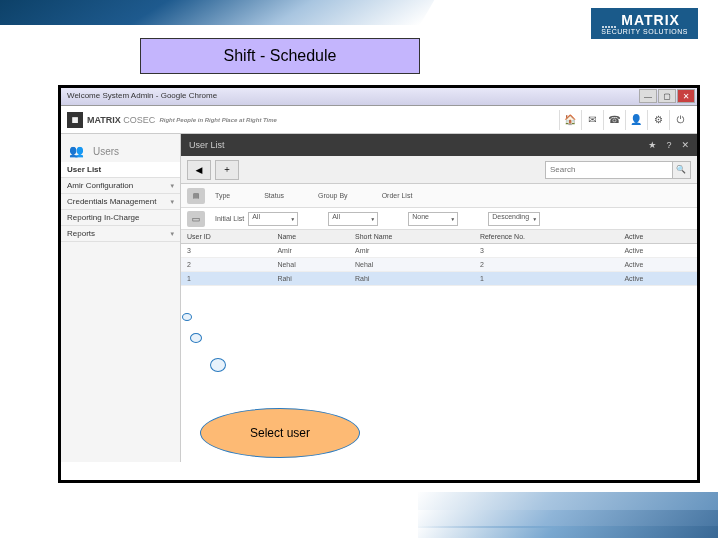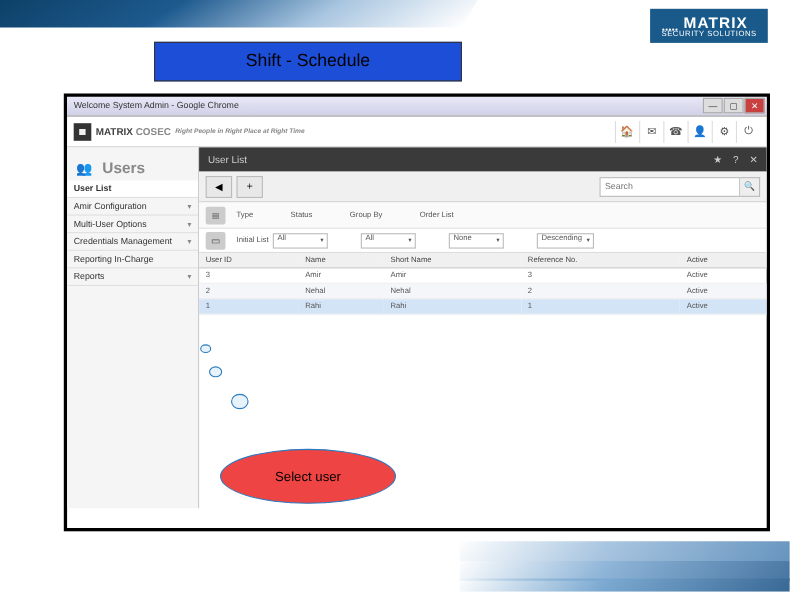--- a/index.html
+++ b/index.html
@@ -10,21 +10,21 @@
   .stripe-bg { position: absolute; top: -10px; left: -20px; width: 450px; height: 35px; background: linear-gradient(135deg, #0a3d62 0%, #1e5a8e 40%, #a8c5e0 70%, #fff 100%); transform: skewX(-30deg); }
   
   
   .logo-box { position: absolute; top: 8px; right: 20px; background: #1a5a8a; color: #fff; padding: 4px 10px; font-size: 10px; }
   .logo-box .brand { font-weight: bold; font-size: 14px; letter-spacing: 1px; }
   .logo-box .tagline { font-size: 7px; letter-spacing: 0.5px; }
   .logo-dots { display: inline-block; width: 16px; height: 12px; margin-right: 4px; vertical-align: middle; }
   .logo-dots span { display: inline-block; width: 2px; height: 2px; background: #fff; border-radius: 50%; margin: 0.5px; }
   
   
-  .title-box { position: absolute; top: 38px; left: 140px; width: 280px; height: 36px; border: 1px solid #333; display: flex; align-items: center; justify-content: center; font-size: 16px; background: #1d4ed8; }
+  .title-box { position: absolute; top: 38px; left: 140px; width: 280px; height: 36px; border: 1px solid #333; display: flex; align-items: center; justify-content: center; font-size: 16px; background: #c4b5fd; }
   
   
   .screenshot-frame { position: absolute; top: 85px; left: 18px; right: 18px; bottom: 55px; border: 3px solid #000; background: #fff; overflow: hidden; margin-left: 40px; }
   
   
   .browser-title { height: 18px; background: linear-gradient(#e8e8f8, #d0d0e8); border-bottom: 1px solid #999; font-size: 8px; color: #333; padding: 3px 6px; position: relative; }
   .browser-controls { position: absolute; right: 2px; top: 1px; display: flex; }
   .browser-controls span { width: 18px; height: 14px; display: inline-flex; align-items: center; justify-content: center; font-size: 8px; background: #ddd; margin-left: 1px; border: 1px solid #aaa; }
   .browser-controls .close { background: #c84040; color: #fff; }
   .browser-addr { height: 18px; background: #f0f0f0; border-bottom: 1px solid #ccc; font-size: 8px; padding: 3px 6px; color: #555; }
@@ -36,21 +36,21 @@
   .app-logo-icon { width: 16px; height: 16px; background: #333; margin-right: 4px; display: inline-flex; align-items: center; justify-content: center; color: #fff; font-size: 7px; }
   .app-tagline { font-size: 6px; color: #888; margin-left: 4px; font-style: italic; }
   .app-header-icons { margin-left: auto; display: flex; }
   .app-header-icons span { width: 22px; height: 20px; border-left: 1px solid #ddd; display: inline-flex; align-items: center; justify-content: center; font-size: 10px; color: #555; }
   
   
   .app-body { display: flex; height: calc(100% - 64px); }
   
   
   .sidebar { width: 120px; background: #f5f5f5; border-right: 1px solid #ccc; padding: 6px 0; }
-  .sidebar-header { display: flex; padding: 4px 8px; color: #888; font-size: 14px; font-weight: bold; }
+  .sidebar-header { display: flex; align-items: center; padding: 4px 8px; color: #888; font-size: 10px; }
   .sidebar-header-icon { width: 18px; height: 14px; margin-right: 6px; position: relative; }
   .sidebar-header-icon::before { content: "👥"; font-size: 12px; color: #aaa; }
   .sidebar-item { font-size: 8px; color: #333; padding: 3px 6px; border-bottom: 1px solid #e0e0e0; display: flex; justify-content: space-between; align-items: center; cursor: pointer; }
   .sidebar-item.active { background: #fff; font-weight: bold; }
   .sidebar-item .arrow { font-size: 7px; color: #888; }
   
   
   .main-panel { flex: 1; display: flex; flex-direction: column; }
   .panel-header { height: 22px; background: #3a3a3a; color: #ccc; font-size: 9px; display: flex; align-items: center; padding: 0 8px; justify-content: space-between; }
   .panel-header-right { display: flex; align-items: center; gap: 10px; }
@@ -75,21 +75,21 @@
   
   
   .data-table { width: 100%; border-collapse: collapse; font-size: 7px; }
   .data-table th { text-align: left; padding: 3px 6px; background: #f0f0f0; border-bottom: 1px solid #ccc; color: #444; font-weight: normal; }
   .data-table td { padding: 3px 6px; border-bottom: 1px solid #eee; color: #555; }
   .data-table tr:nth-child(even) td { background: #f4f6fa; }
   .data-table tr.highlighted td { background: #d4e4f7; }
   
   
   .cloud { position: absolute; bottom: 80px; left: 200px; width: 180px; height: 70px; }
-  .cloud-body { width: 160px; height: 50px; border: 1.5px solid #2a7abf; border-radius: 50%; background: #ef4444; display: flex; align-items: center; justify-content: center; font-size: 12px; position: absolute; bottom: 0; }
+  .cloud-body { width: 160px; height: 50px; border: 1.5px solid #2a7abf; border-radius: 50%; background: #fdba74; display: flex; align-items: center; justify-content: center; font-size: 12px; position: absolute; bottom: 0; }
   .cloud-bubble1 { position: absolute; width: 16px; height: 14px; border: 1.5px solid #2a7abf; border-radius: 50%; background: #e8f2fb; top: -30px; left: 10px; }
   .cloud-bubble2 { position: absolute; width: 12px; height: 10px; border: 1.5px solid #2a7abf; border-radius: 50%; background: #e8f2fb; top: -55px; left: -10px; }
   .cloud-bubble3 { position: absolute; width: 10px; height: 8px; border: 1.5px solid #2a7abf; border-radius: 50%; background: #e8f2fb; top: -75px; left: -18px; }
   
   
   .footer-stripe { position: absolute; bottom: 0; right: 0; width: 300px; height: 60px; overflow: hidden; }
   .footer-stripe div { position: absolute; right: -40px; width: 350px; height: 18px; transform: skewX(-40deg); }
   .fs1 { bottom: 28px; background: linear-gradient(90deg, rgba(200,220,240,0) 0%, #a8c5e0 40%, #5a8bb8 100%); }
   .fs2 { bottom: 10px; background: linear-gradient(90deg, rgba(200,220,240,0) 0%, #8fb5d8 40%, #3a6a98 100%); }
   .fs3 { bottom: -6px; background: linear-gradient(90deg, rgba(200,220,240,0) 0%, #7aa8d0 40%, #2a5a88 100%); }
@@ -118,21 +118,21 @@
       <span>—</span>
       <span>▢</span>
       <span class="close">✕</span>
     </div>
   </div>
 
   <div class="app-header">
     <div class="app-logo">
       <span class="app-logo-icon">▦</span>
       <span>MATRIX</span>&nbsp;
-      <span style="font-weight:bold;color:#888">COSEC</span>
+      <span style="font-weight:normal;color:#888">COSEC</span>
       <span class="app-tagline">Right People in Right Place at Right Time</span>
     </div>
     <div class="app-header-icons">
       <span>🏠</span>
       <span>✉</span>
       <span>☎</span>
       <span>👤</span>
       <span>⚙</span>
       <span>⏻</span>
     </div>
@@ -143,24 +143,20 @@
     <div class="sidebar">
       <div class="sidebar-header">
         <span class="sidebar-header-icon"></span>
         <span>Users</span>
       </div>
       <div class="sidebar-item active">
         <span>User List</span>
       </div>
       <div class="sidebar-item">
         <span>Amir Configuration</span>
-          <span class="arrow">▾</span>
-      </div>
-      <div class="sidebar-item">
-        <span>Multi-User Options</span>
           <span class="arrow">▾</span>
       </div>
       <div class="sidebar-item">
         <span>Credentials Management</span>
           <span class="arrow">▾</span>
       </div>
       <div class="sidebar-item">
         <span>Reporting In-Charge</span>
       </div>
       <div class="sidebar-item">

